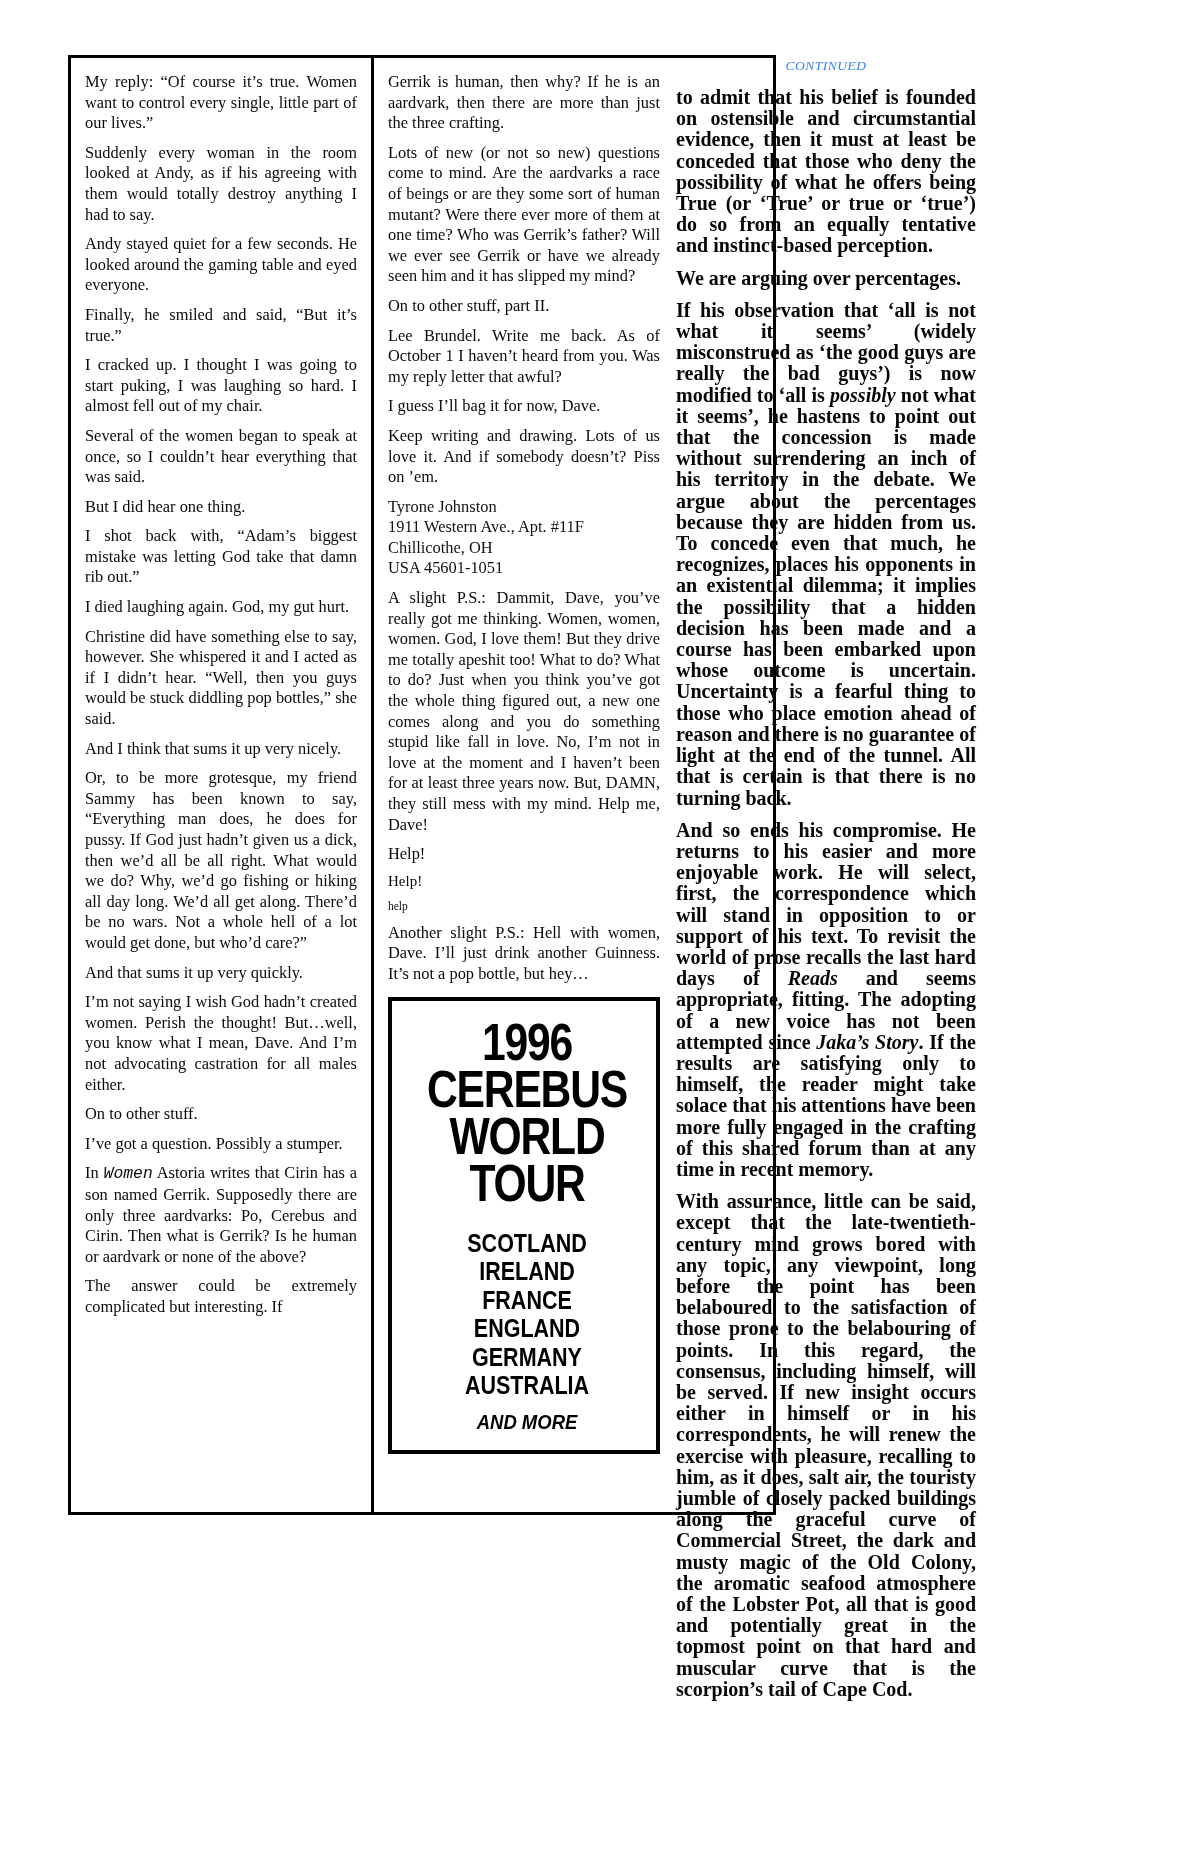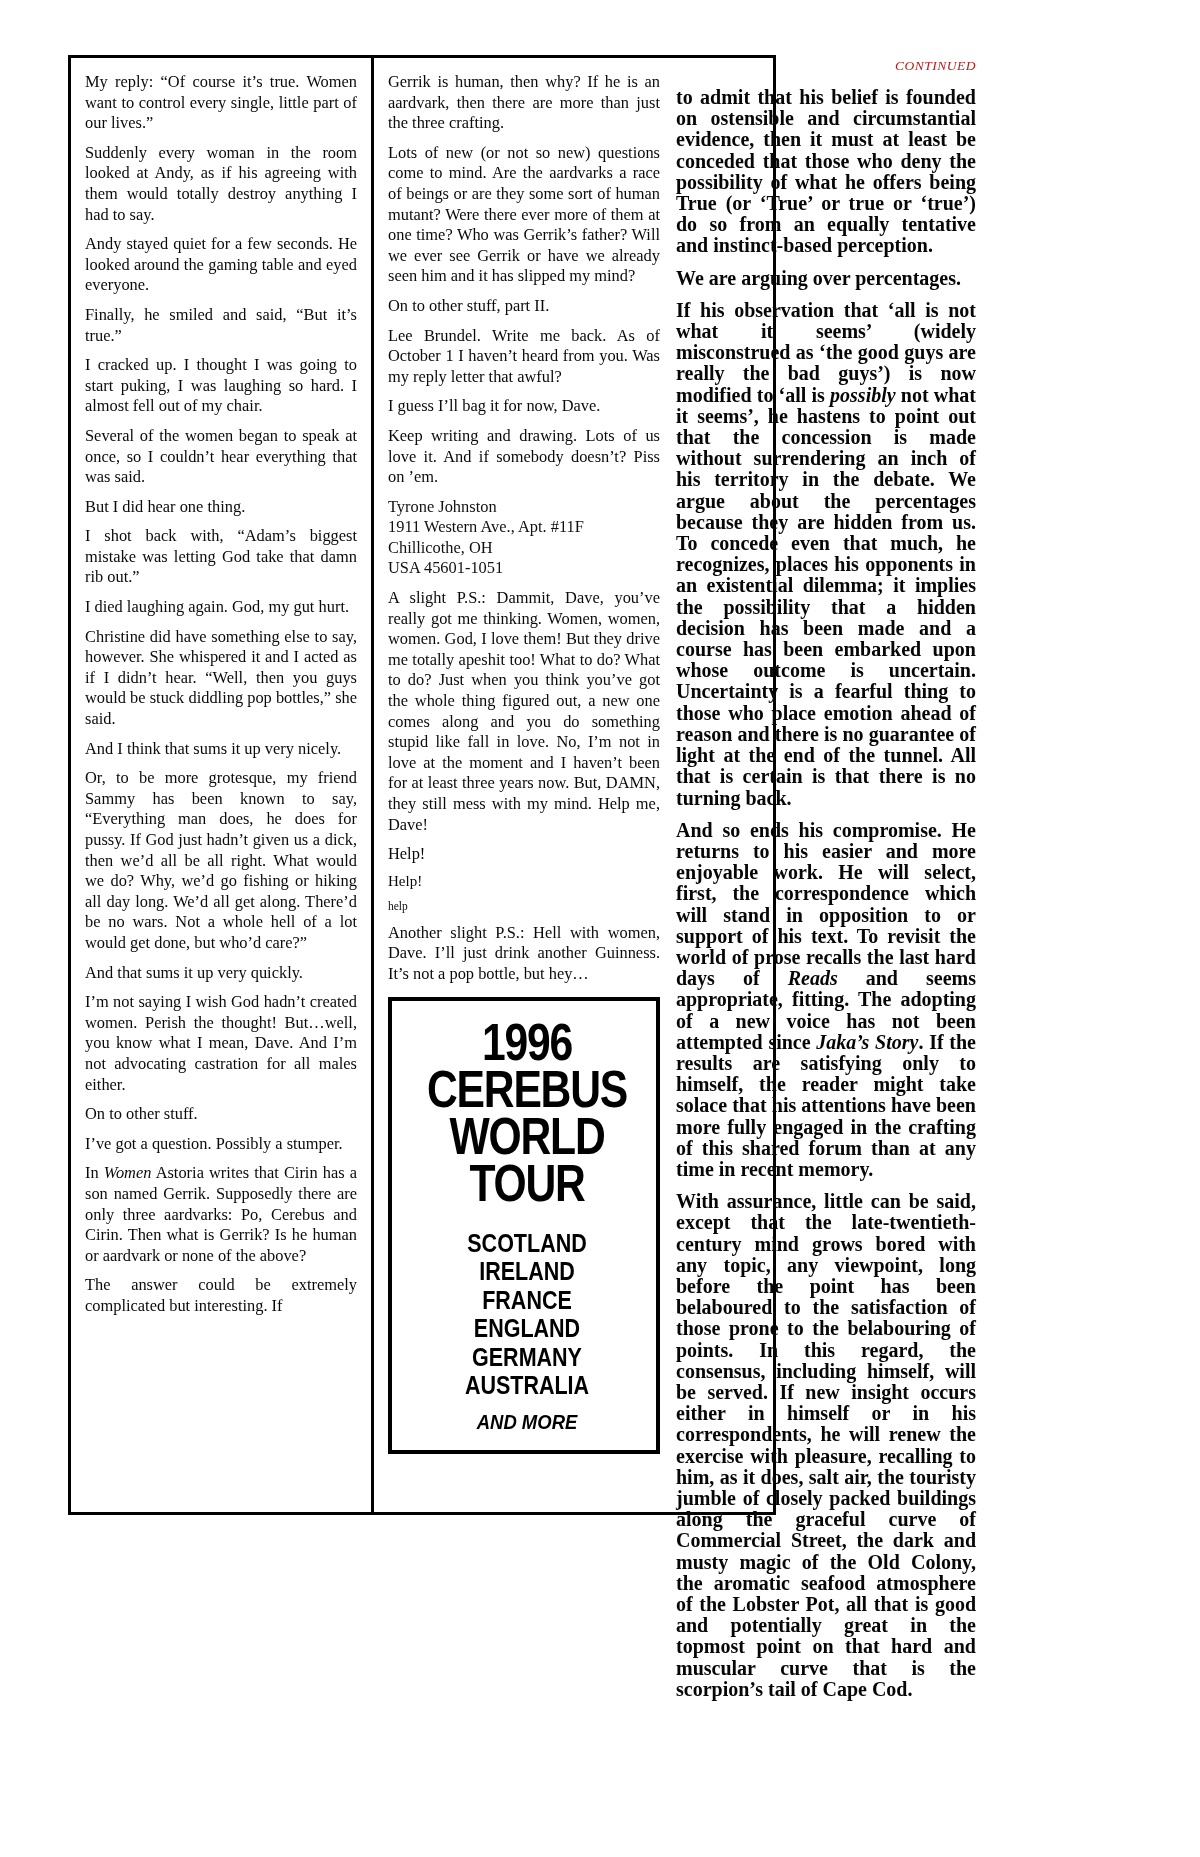--- a/index.html
+++ b/index.html
@@ -50,21 +50,21 @@
     font-family:"Liberation Serif", serif;
     font-size:16.4px;
     line-height:20.6px;
     text-align:justify;
     text-justify:inter-word;
     margin:0 0 9px 0;
     hyphens:none;
     color:#0a0a0a;
   }
   .p:last-child { margin-bottom:0; }
-  .p em { font-style:italic; }
+  .p em { font-style:italic;font-family:Liberation Mono, monospace; }
 
   .addr {
     font-family:"Liberation Serif", serif;
     font-size:16.4px;
     line-height:20.6px;
     text-align:left;
     margin:0 0 9px 0;
     white-space:pre-line;
   }
 
@@ -120,23 +120,23 @@
   .col3 {
     position:absolute;
     left:676px; top:58px;
     width:300px;
   }
   .continued {
     font-family:"Liberation Serif", serif;
     font-style:italic;
     font-size:13.5px;
     letter-spacing:0.5px;
-    color:#b91c1c;
+    color:#3b82f6;
     margin:0 0 13px 0;
-    text-align:right;
+    text-align:center;
   }
   .p3 {
     font-family:"Liberation Serif", serif;
     font-weight:bold;
     font-size:20px;
     line-height:21.2px;
     text-align:justify;
     text-justify:inter-word;
     margin:0 0 11px 0;
     color:#060606;

